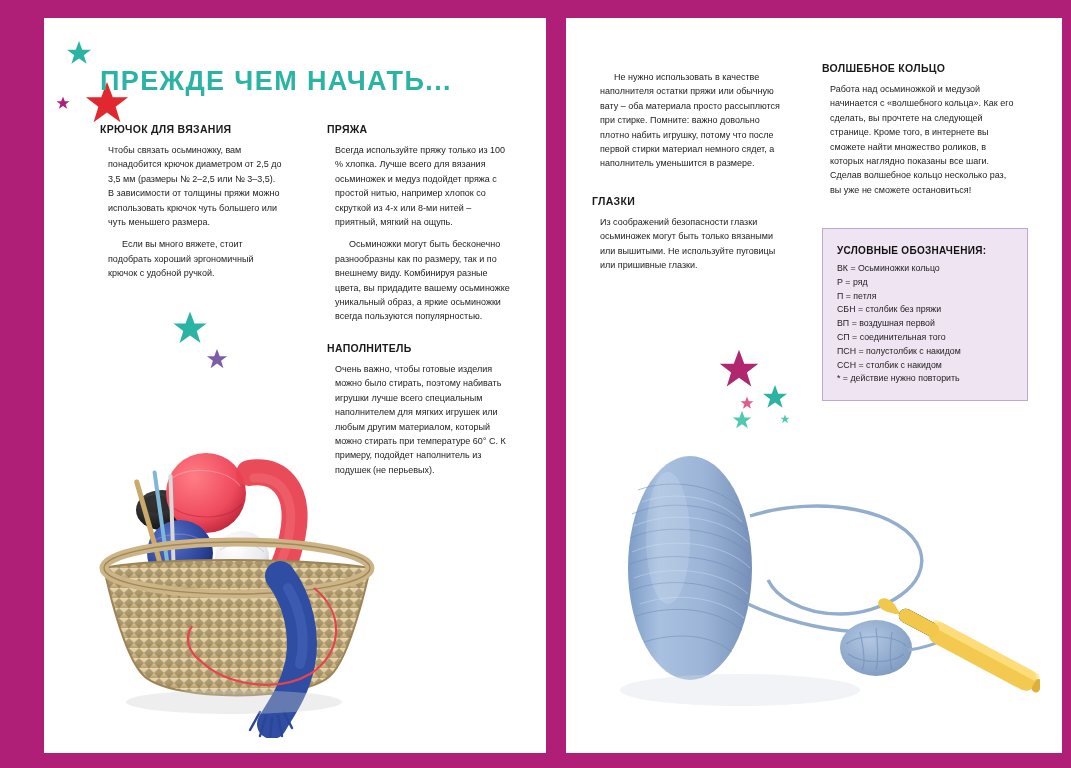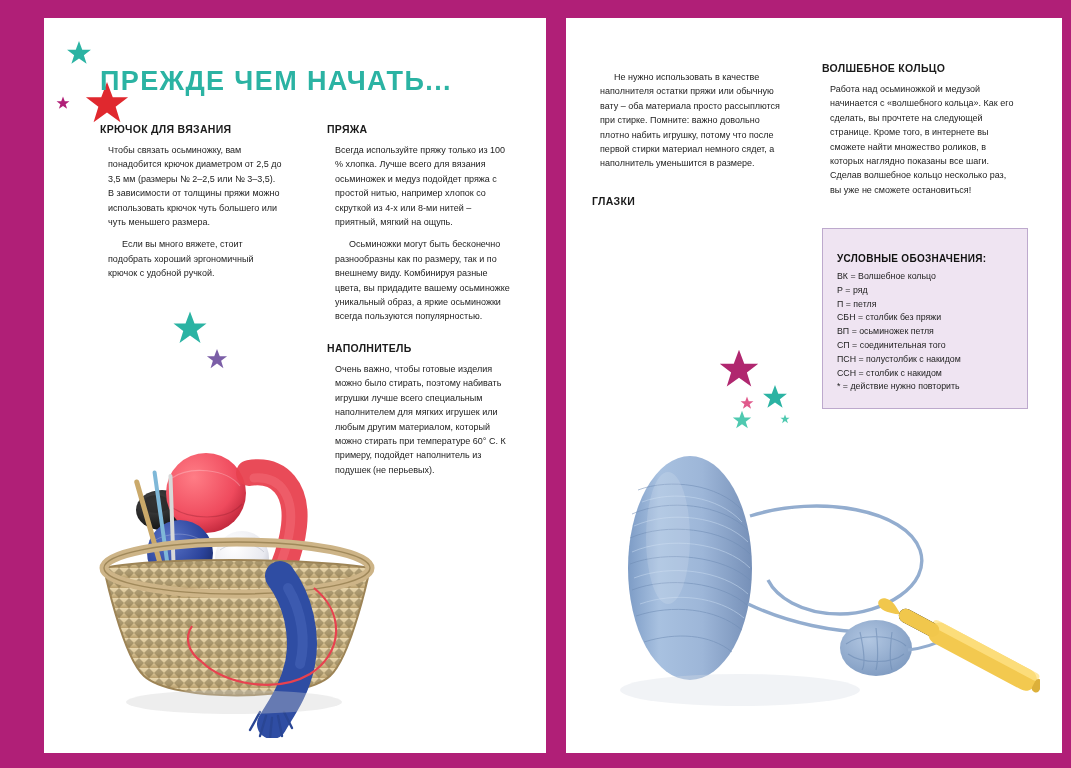--- a/index.html
+++ b/index.html
@@ -232,35 +232,36 @@
   </div>
 
   <div class="page-number pn-left" style="bottom:36px; left:36px;">12</div>
 
   <div class="page page-right">
 
     <div style="position:absolute; left:26px; top:44px; width:198px;">
       <p class="body-text indent">Не нужно использовать в качестве наполнителя остатки пряжи или обычную вату – оба материала просто рассыплются при стирке. Помните: важно довольно плотно набить игрушку, потому что после первой стирки материал немного сядет, а наполнитель уменьшится в размере.</p>
       <div style="height:16px"></div>
       <div class="section-head">ГЛАЗКИ</div>
+      <p class="body-text">Из соображений безопасности глазки осьминожек могут быть только вязаными или вышитыми. Не используйте пуговицы или пришивные глазки.</p>
     </div>
 
     <div style="position:absolute; left:256px; top:44px; width:204px;">
       <div class="section-head">ВОЛШЕБНОЕ КОЛЬЦО</div>
       <p class="body-text">Работа над осьминожкой и медузой начинается с «волшебного кольца». Как его сделать, вы прочтете на следующей странице. Кроме того, в интернете вы сможете найти множество роликов, в которых наглядно показаны все шаги. Сделав волшебное кольцо несколько раз, вы уже не сможете остановиться!</p>
     </div>
 
-    <div style="position:absolute; left:256px; top:210px; width:206px; background:#efe4f2; border:1px solid #bda9cd; padding:24px 14px 14px 14px;">
+    <div style="position:absolute; left:256px; top:210px; width:206px; background:#efe4f2; border:1px solid #bda9cd; padding:16px 14px 14px 14px;">
       <h4 style="margin:0 0 6px 0; font-size:10px; font-weight:bold; color:#111; letter-spacing:.3px;">УСЛОВНЫЕ ОБОЗНАЧЕНИЯ:</h4>
       <ul style="margin:0; padding:0; list-style:none;">
-        <li style="font-size:8.8px; line-height:13.8px; color:#222;">ВК = Волшебное кольцо</li>
+        <li style="font-size:8.8px; line-height:13.8px; color:#222;">ВК = Осьминожки кольцо</li>
         <li style="font-size:8.8px; line-height:13.8px; color:#222;">Р = ряд</li>
         <li style="font-size:8.8px; line-height:13.8px; color:#222;">П = петля</li>
         <li style="font-size:8.8px; line-height:13.8px; color:#222;">СБН = столбик без пряжи</li>
-        <li style="font-size:8.8px; line-height:13.8px; color:#222;">ВП = осьминожек петля</li>
+        <li style="font-size:8.8px; line-height:13.8px; color:#222;">ВП = воздушная первой</li>
         <li style="font-size:8.8px; line-height:13.8px; color:#222;">СП = соединительная того</li>
         <li style="font-size:8.8px; line-height:13.8px; color:#222;">ПСН = полустолбик с накидом</li>
         <li style="font-size:8.8px; line-height:13.8px; color:#222;">ССН = столбик с накидом</li>
         <li style="font-size:8.8px; line-height:13.8px; color:#222;">* = действие нужно повторить</li>
       </ul>
     </div>
 
     <span class="star" style="left:152px; top:330px;">
       <svg width="42" height="42" viewBox="0 0 24 24">
           <polygon points="12,1 15,9 23,9 16.5,14 19,22 12,17 5,22 7.5,14 1,9 9,9" fill="#b0276f"></polygon>

